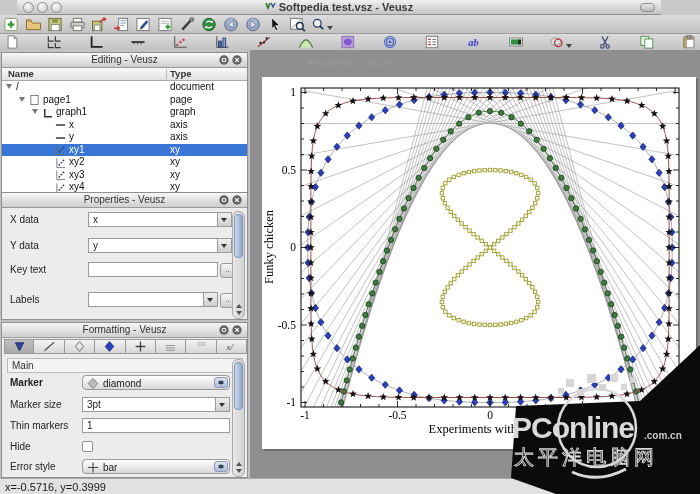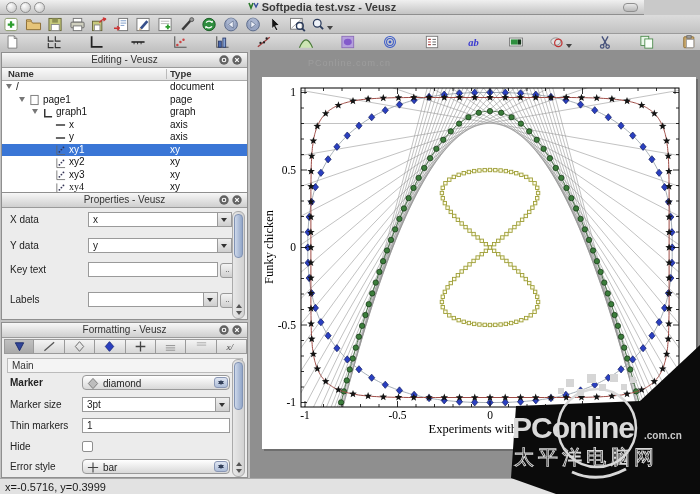--- a/index.html
+++ b/index.html
@@ -1,19 +1,19 @@
 <!DOCTYPE html>
 <html><head>
 <meta charset="utf-8">
 <style>
   html,body{margin:0;padding:0;background:#666;}
   .win{position:relative;width:700px;height:494px;background:#c9c9c9;overflow:hidden;
        font-family:"Liberation Sans",sans-serif;}
   
-  .titlebar{position:absolute;left:0;top:0;width:644px;height:14px;
+  .titlebar{position:absolute;left:17px;top:0;width:644px;height:14px;
     background:linear-gradient(#f0f0f0,#c4c4c4);border-bottom:1px solid #8f8f8f;}
   .tl{position:absolute;top:2px;width:9px;height:9px;border-radius:50%;
       background:radial-gradient(circle at 35% 30%,#fdfdfd,#c2c2c2);border:1px solid #8f8f8f;}
   .title-wrap{position:absolute;left:0;right:0;top:0;height:14px;text-align:center;
       font-size:11px;font-weight:bold;color:#3a3a3a;line-height:14px;}
   .title-wrap svg{vertical-align:-1px;margin-right:3px;}
   .tb-pill{position:absolute;right:6px;top:3px;width:13px;height:7px;border-radius:4px;
       background:linear-gradient(#e8e8e8,#b8b8b8);border:1px solid #8f8f8f;}
   
   .toolbar{position:absolute;left:0;width:700px;display:flex;align-items:center;
@@ -433,21 +433,21 @@
             <span class="tname" style="left: 67px; text-align: center;">xy3</span>
             <span class="ttype">xy</span>
           </div>
           <div class="trow" style="top: 100px;">
             <span class="ticon12" style="left: 53px;"><svg width="11" height="12" viewBox="0 0 12 12">
                 <path d="M2 1v10h9" fill="none" stroke="#666" stroke-width=".9"></path>
                 <circle cx="4.8" cy="8" r="1" fill="#335"></circle>
                 <circle cx="7" cy="5.5" r="1" fill="#335"></circle>
                 <circle cx="9.2" cy="3.2" r="1" fill="#335"></circle>
               </svg></span>
-            <span class="tname" style="left: 67px; font-family: Liberation Serif, serif;">xy4</span>
+            <span class="tname" style="left: 67px;">xy4</span>
             <span class="ttype">xy</span>
           </div>
         </div>
     </section>
 
     <section class="panel" style="top:142px;height:128px;">
       <div class="phdr">
         <span>Properties - Veusz</span>
         <span class="pbtn" style="right:18px"><svg width="10" height="10">
               <circle cx="5" cy="5" r="4.7" fill="#636363"></circle>

